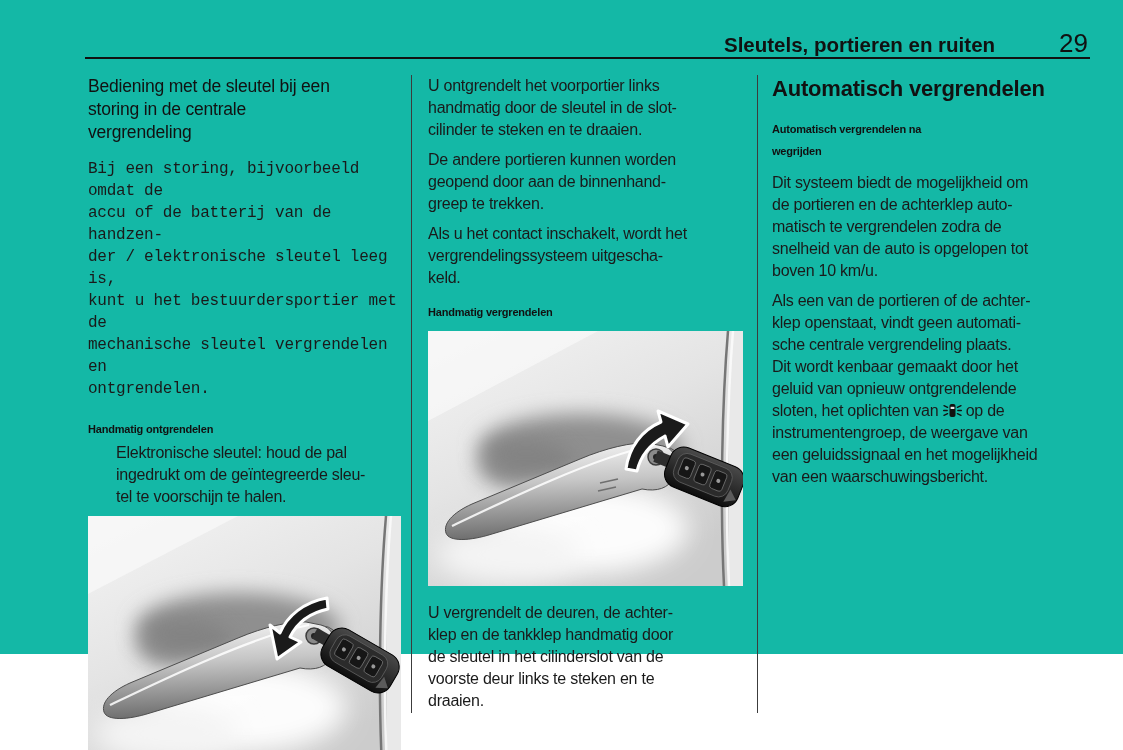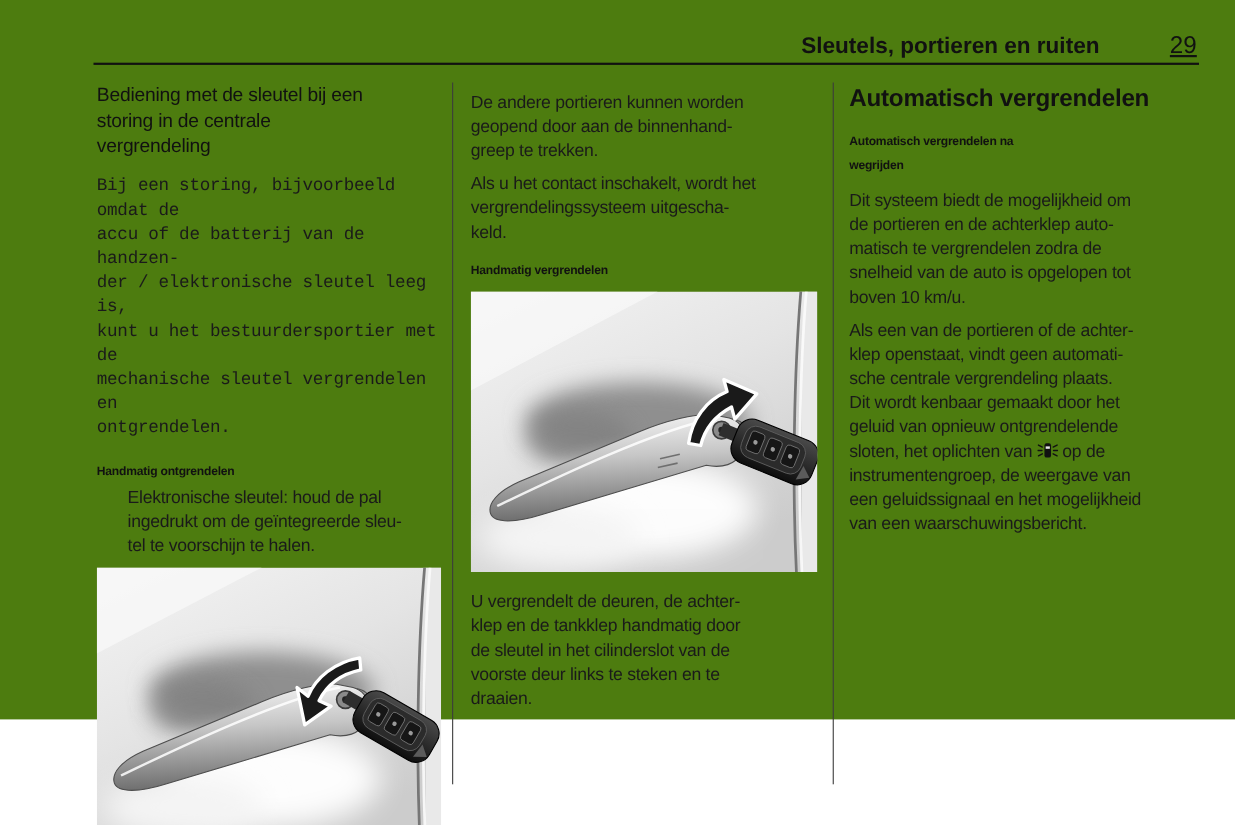--- a/index.html
+++ b/index.html
@@ -1,24 +1,24 @@
 <!DOCTYPE html>
 <html><head>
 <meta charset="utf-8">
 <style>
   * { margin:0; padding:0; box-sizing:border-box; }
   html,body { width:1123px; height:750px; background:#fff; overflow:hidden;
               font-family:"Liberation Sans", sans-serif; color:#1a1a1a; }
-  .page { position:relative; width:1123px; height:654px; background:#4d7c0f; }
+  .page { position:relative; width:1123px; height:654px; background:#14b8a6; }
 
   
   .header-row { position:absolute; left:85px; top:28px; width:1005px;
                 display:flex; justify-content:flex-end; align-items:baseline; }
   .header-title { font-size:20.5px; font-weight:bold; letter-spacing:0; color:#111; }
-  .header-pagenum { font-size:22px; color:#111; margin-left:64px; padding-right:2px;text-decoration:underline; }
+  .header-pagenum { font-size:26px; color:#111; margin-left:64px; padding-right:2px; }
   .header-line { position:absolute; left:85px; top:57px; width:1005px; height:2px; background:#111; }
 
   
   .divider { position:absolute; top:75px; width:1px; height:638px; background:#3c3c3c; }
   .divider.d1 { left:411px; }
   .divider.d2 { left:757px; }
 
   
   .col { position:absolute; top:75px; }
   .col1 { left:88px;  width:313px; }
@@ -126,20 +126,23 @@
           <circle cx="291.5" cy="124.5" r="2" fill="#9a9a9a"></circle>
           <polygon points="306,128 315,136 304,142" fill="#5b5b5b"></polygon>
         </g>
 
         <path d="M239,82 C216,86 199,100 192,117 L182,109 L189,143 L213,126 L202,121 C209,107 221,97 240,93 Z" fill="#1a1a1a" stroke="#ffffff" stroke-width="3" stroke-linejoin="round"></path>
       </svg>
     </div>
   </div>
 
   <div class="col col2">
+    <div class="para">U ontgrendelt het voorportier links
+handmatig door de sleutel in de slot-
+cilinder te steken en te draaien.</div>
     <div class="para mt8">De andere portieren kunnen worden
 geopend door aan de binnenhand-
 greep te trekken.</div>
     <div class="para mt8">Als u het contact inschakelt, wordt het
 vergrendelingssysteem uitgescha-
 keld.</div>
     <div class="h-sub mt12">Handmatig vergrendelen</div>
 
     <div class="illus">
       <svg width="315" height="255" viewBox="0 0 315 255" xmlns="http://www.w3.org/2000/svg">

